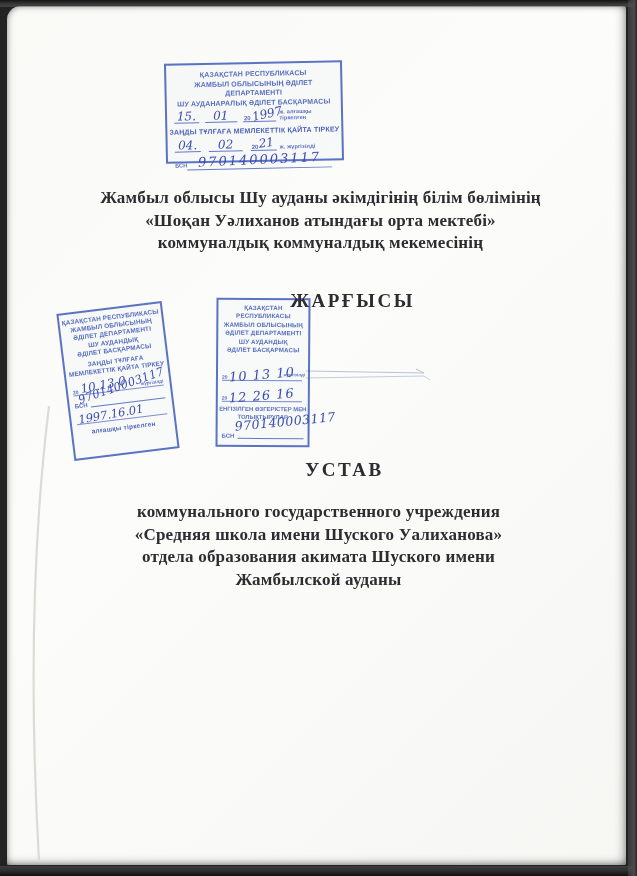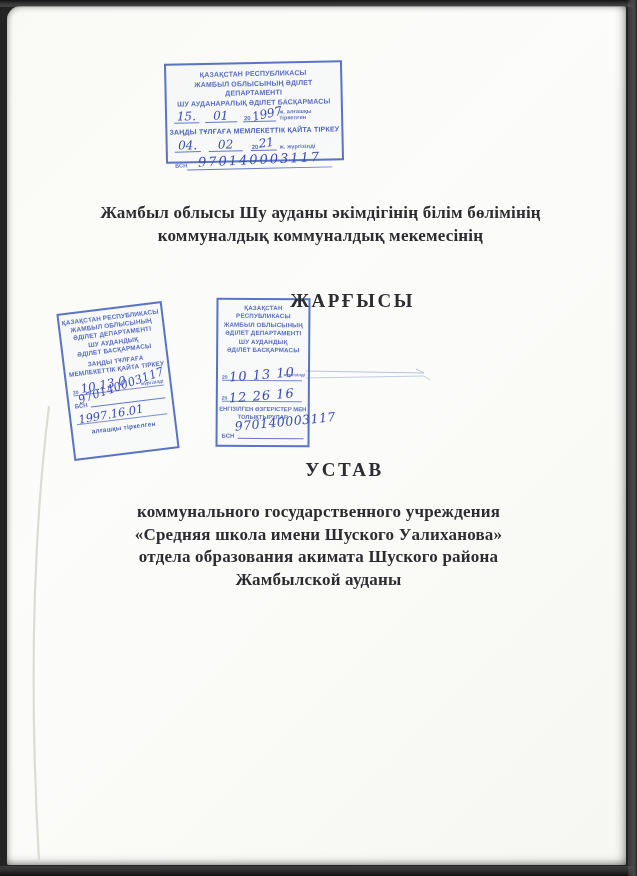--- a/index.html
+++ b/index.html
@@ -23,21 +23,21 @@
     background:linear-gradient(to bottom,#141414 0%,#3a3a3a 60%,rgba(120,120,120,.35) 100%);z-index:9;}
   .edge-bottom{position:absolute;bottom:0;left:0;right:0;height:10px;
     background:linear-gradient(to top,#101010 0%,#2f2f2f 55%,rgba(120,120,120,.3) 100%);z-index:9;}
   .edge-right{position:absolute;top:0;bottom:0;right:0;width:9px;
     background:linear-gradient(to right,rgba(120,120,120,.25),#4a4a4a 70%,#262626);z-index:9;}
 
   .fold{position:absolute;left:16px;top:400px;z-index:2;}
 
   
   .kk-title{
-    position:absolute;top:196px;left:0;width:100%;text-align:center;
+    position:absolute;top:181px;left:0;width:100%;text-align:center;
     font-weight:bold;font-size:17px;line-height:22.5px;color:#2c2c31;
     transform:translateX(4px);letter-spacing:.2px;z-index:4;
   }
   .kk-heading{
     position:absolute;top:284px;left:0;width:100%;text-align:center;
     font-weight:bold;font-size:19px;color:#2c2c31;letter-spacing:2.5px;
     transform:translateX(36px);z-index:6;
   }
   .ru-heading{
     position:absolute;top:453px;left:0;width:100%;text-align:center;
@@ -154,20 +154,21 @@
       <span class="sfx">ж. жүргізілді</span>
     </div>
     <div class="binrow">
       <span class="pr">БСН</span>
       <span class="val"><span class="hw">970140003117</span></span>
     </div>
   </div>
 
   <div class="kk-title">
     <div>Жамбыл облысы Шу ауданы әкімдігінің білім бөлімінің</div>
+    <div>«Шоқан Уәлиханов атындағы орта мектебі»</div>
     <div>коммуналдық коммуналдық мекемесінің</div>
   </div>
   <div class="kk-heading">ЖАРҒЫСЫ</div>
 
   <div class="stamp stamp-left">
     <div class="s-line">ҚАЗАҚСТАН РЕСПУБЛИКАСЫ</div>
     <div class="s-line">ЖАМБЫЛ ОБЛЫСЫНЫҢ</div>
     <div class="s-line">ӘДІЛЕТ ДЕПАРТАМЕНТІ</div>
     <div class="s-line">ШУ АУДАНДЫҚ</div>
     <div class="s-line">ӘДІЛЕТ БАСҚАРМАСЫ</div>
@@ -219,21 +220,21 @@
 
   <svg class="pen-lines" width="130" height="22">
     <path d="M0,7 L118,9 L110,5" stroke="#b9c2d6" stroke-width="1" fill="none"></path>
     <path d="M0,14 L118,12 L124,16" stroke="#c3cbdc" stroke-width="1" fill="none"></path>
   </svg>
 
   <div class="ru-heading">УСТАВ</div>
   <div class="ru-title">
     <div>коммунального государственного учреждения</div>
     <div>«Средняя школа имени Шуского Уалиханова»</div>
-    <div>отдела образования акимата Шуского района</div>
+    <div>отдела образования акимата Шуского имени</div>
     <div>Жамбылской ауданы</div>
   </div>
 
   <svg class="fold" width="44" height="460">
     <path d="M26,0 C10,130 6,280 16,455" stroke="#dcdcd6" stroke-width="2.2" fill="none"></path>
     <path d="M32,40 C16,170 12,300 22,455" stroke="#ececе6" stroke-width="1.2" fill="none" opacity="0.6"></path>
   </svg>
 
 </div>
 

